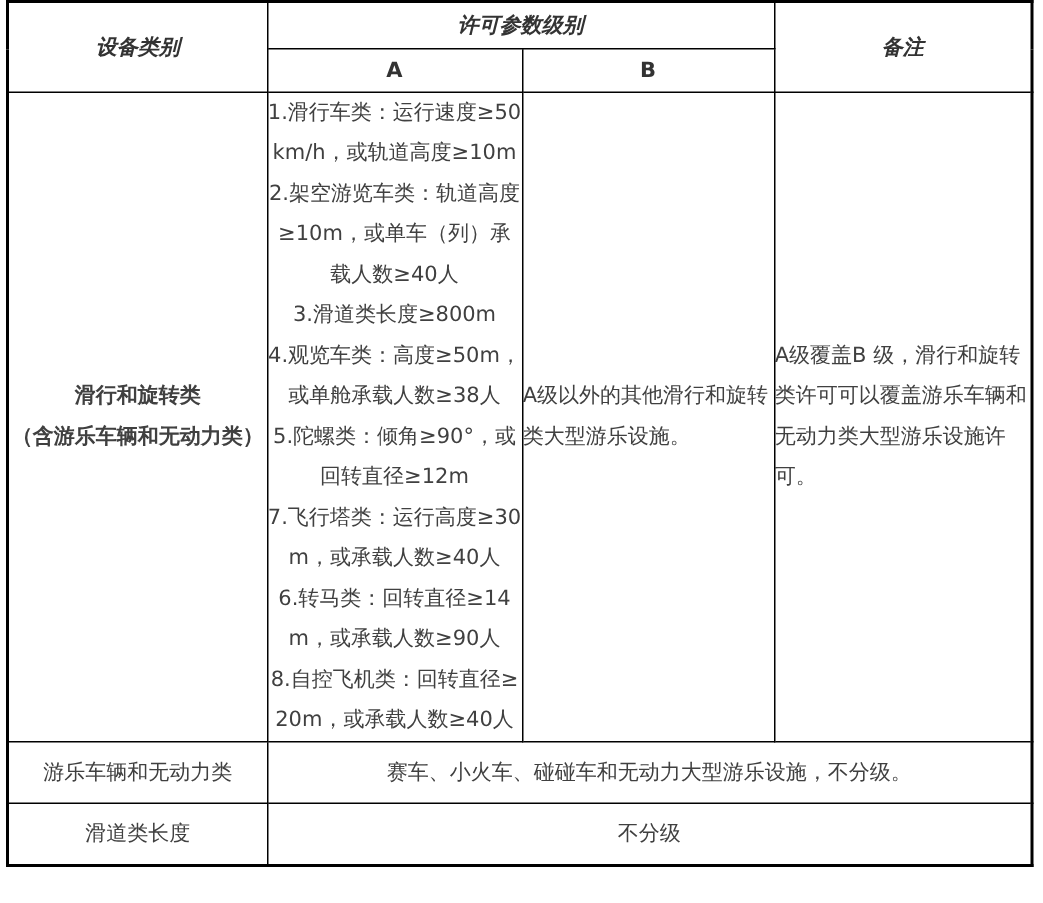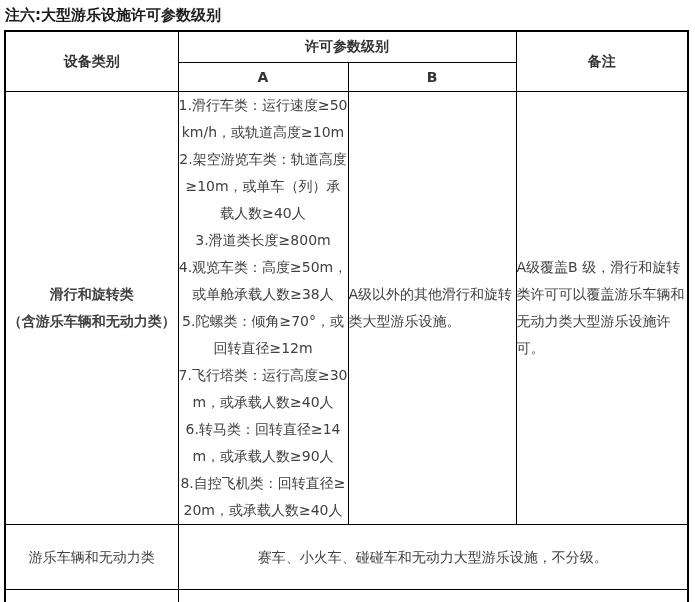--- a/index.html
+++ b/index.html
@@ -37,21 +37,21 @@
     color: #404040;
     vertical-align: middle;
     padding: 0;
     background: #ffffff;
   }
   table.permit-table th {
     font-weight: bold;
     color: #333333;
     text-align: center;
   }
-  tr.head-row-1 th { height: 30px; }
+  tr.head-row-1 th { height: 30px; font-style: italic; }
   tr.head-row-2 th { height: 28px; }
   td.category-cell {
     text-align: center;
     line-height: 27px;
     padding: 2px 4px;
     font-weight: bold;
   }
   td.a-cell {
     text-align: center;
     vertical-align: middle;
@@ -64,29 +64,28 @@
     text-align: left;
     vertical-align: middle;
     line-height: 27px;
     padding: 3px 6px;
     word-break: break-all;
   }
   tr.small-row td {
     height: 28px;
     text-align: center;
     line-height: 20px;
-    padding: 18px 4px;
+    padding: 6px 4px;
   }
 </style>
 </head>
 <body>
 
 <div class="page">
 
-  <div class="doc-title">注六:大型游乐设施许可参数级别</div>
 
   <table class="permit-table">
     <colgroup>
       <col style="width:173px">
       <col style="width:170px">
       <col style="width:168px">
       <col style="width:172px">
     </colgroup>
     <thead>
       <tr class="head-row-1">
@@ -103,32 +102,32 @@
       <tr>
         <td class="category-cell">
           <div>滑行和旋转类</div>
           <div>（含游乐车辆和无动力类）</div>
         </td>
         <td class="a-cell">
           <div class="list-item">1.滑行车类：运行速度≥50km/h，或轨道高度≥10m</div>
           <div class="list-item">2.架空游览车类：轨道高度≥10m，或单车（列）承载人数≥40人</div>
           <div class="list-item">3.滑道类长度≥800m</div>
           <div class="list-item">4.观览车类：高度≥50m，或单舱承载人数≥38人</div>
-          <div class="list-item">5.陀螺类：倾角≥70°，或回转直径≥12m</div>
+          <div class="list-item">5.陀螺类：倾角≥90°，或回转直径≥12m</div>
           <div class="list-item">7.飞行塔类：运行高度≥30m，或承载人数≥40人</div>
           <div class="list-item">6.转马类：回转直径≥14m，或承载人数≥90人</div>
           <div class="list-item">8.自控飞机类：回转直径≥20m，或承载人数≥40人</div>
         </td>
         <td class="b-cell">A级以外的其他滑行和旋转类大型游乐设施。</td>
         <td class="remark-cell">A级覆盖B 级，滑行和旋转类许可可以覆盖游乐车辆和无动力类大型游乐设施许可。</td>
       </tr>
       <tr class="small-row">
         <td>游乐车辆和无动力类</td>
         <td colspan="3">赛车、小火车、碰碰车和无动力大型游乐设施，不分级。</td>
       </tr>
       <tr class="small-row">
-        <td>自控飞机类</td>
+        <td>滑道类长度</td>
         <td colspan="3">不分级</td>
       </tr>
     </tbody>
   </table>
 
 </div>
 
 </body></html>

